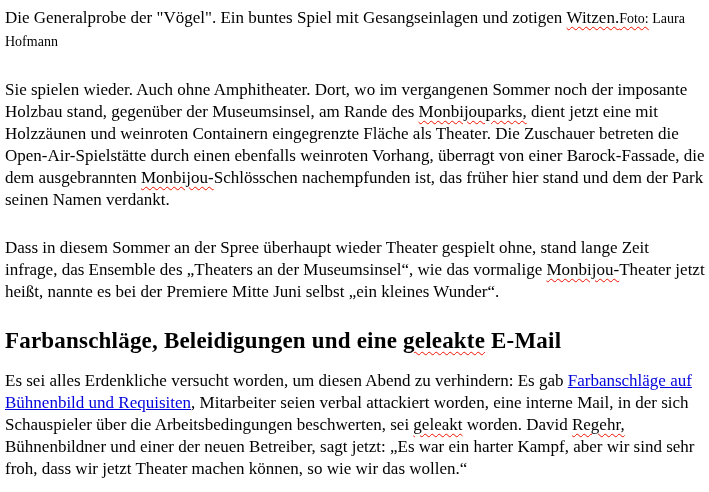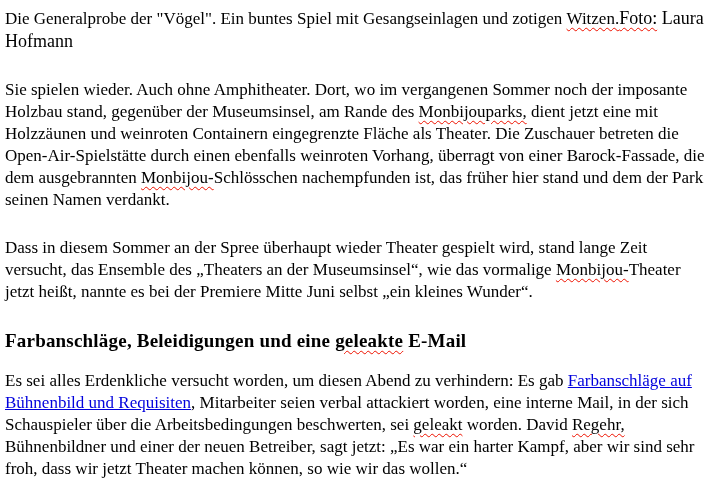--- a/index.html
+++ b/index.html
@@ -17,51 +17,51 @@
   .article {
     padding: 7px 4px 0 5px;
   }
   p.body-para {
     margin: 0 0 26px 0;
   }
   p.caption-para {
     margin: 0 0 26px 0;
   }
   h2.section-heading {
-    font-size: 19px;
+    font-size: 23px;
     line-height: 24px;
     font-weight: bold;
     margin: 0 0 17px 0;
     letter-spacing: 0.2px;
   }
   .misspelled {
     text-decoration: underline;
     text-decoration-style: wavy;
     text-decoration-color: #ee1100;
     text-decoration-thickness: 1px;
     text-underline-offset: 3px;
     font-family: Liberation Serif, serif;
   }
   .credit {
-    font-size: 18px;
+    font-size: 14px;
   }
   a.inline-link {
     color: #0000dd;
     text-decoration: underline;
     cursor: pointer;
   }
 </style>
 </head>
 <body>
 
 <div class="article">
 
   <p class="caption-para"><span>Die Generalprobe der "Vögel". Ein buntes Spiel mit Gesangseinlagen und zotigen </span><span class="misspelled">Witzen.</span><span class="credit misspelled">Foto:</span><span class="credit"> Laura Hofmann</span></p>
 
   <p class="body-para"><span>Sie spielen wieder. Auch ohne Amphitheater. Dort, wo im vergangenen Sommer noch der imposante Holzbau stand, gegenüber der Museumsinsel, am Rande des </span><span class="misspelled">Monbijouparks,</span><span> dient jetzt eine mit Holzzäunen und weinroten Containern eingegrenzte Fläche als Theater. Die Zuschauer betreten die Open-Air-Spielstätte durch einen ebenfalls weinroten Vorhang, überragt von einer Barock-Fassade, die dem ausgebrannten </span><span class="misspelled">Monbijou-</span><span>Schlösschen nachempfunden ist, das früher hier stand und dem der Park seinen Namen verdankt.</span></p>
 
-  <p class="body-para"><span>Dass in diesem Sommer an der Spree überhaupt wieder Theater gespielt wird, stand lange Zeit versucht, das Ensemble des „Theaters an der Museumsinsel“, wie das vormalige </span><span class="misspelled">Monbijou-</span><span>Theater jetzt heißt, nannte es bei der Premiere Mitte Juni selbst „ein kleines Wunder“.</span></p>
+  <p class="body-para"><span>Dass in diesem Sommer an der Spree überhaupt wieder Theater gespielt ohne, stand lange Zeit infrage, das Ensemble des „Theaters an der Museumsinsel“, wie das vormalige </span><span class="misspelled">Monbijou-</span><span>Theater jetzt heißt, nannte es bei der Premiere Mitte Juni selbst „ein kleines Wunder“.</span></p>
 
   <h2 class="section-heading"><span>Farbanschläge, Beleidigungen und eine </span><span class="misspelled">geleakte</span><span> E-Mail</span></h2>
 
   <p class="body-para"><span>Es sei alles Erdenkliche versucht worden, um diesen Abend zu verhindern: Es gab </span><a class="inline-link" href="#">Farbanschläge auf Bühnenbild und Requisiten</a><span>, Mitarbeiter seien verbal attackiert worden, eine interne Mail, in der sich Schauspieler über die Arbeitsbedingungen beschwerten, sei </span><span class="misspelled">geleakt</span><span> worden. David </span><span class="misspelled">Regehr,</span><span> Bühnenbildner und einer der neuen Betreiber, sagt jetzt: „Es war ein harter Kampf, aber wir sind sehr froh, dass wir jetzt Theater machen können, so wie wir das wollen.“</span></p>
 
 </div>
 
 </body></html>

